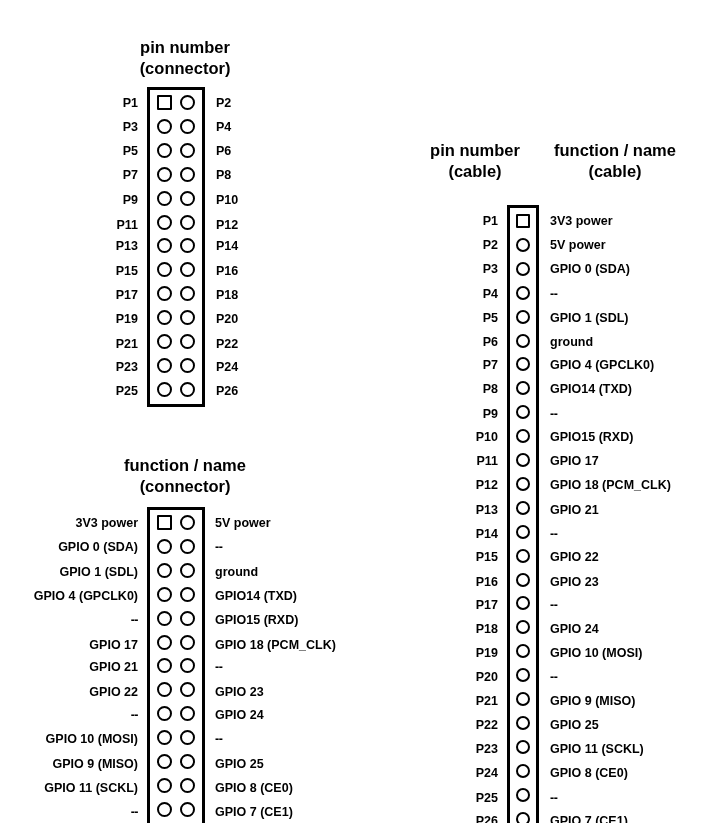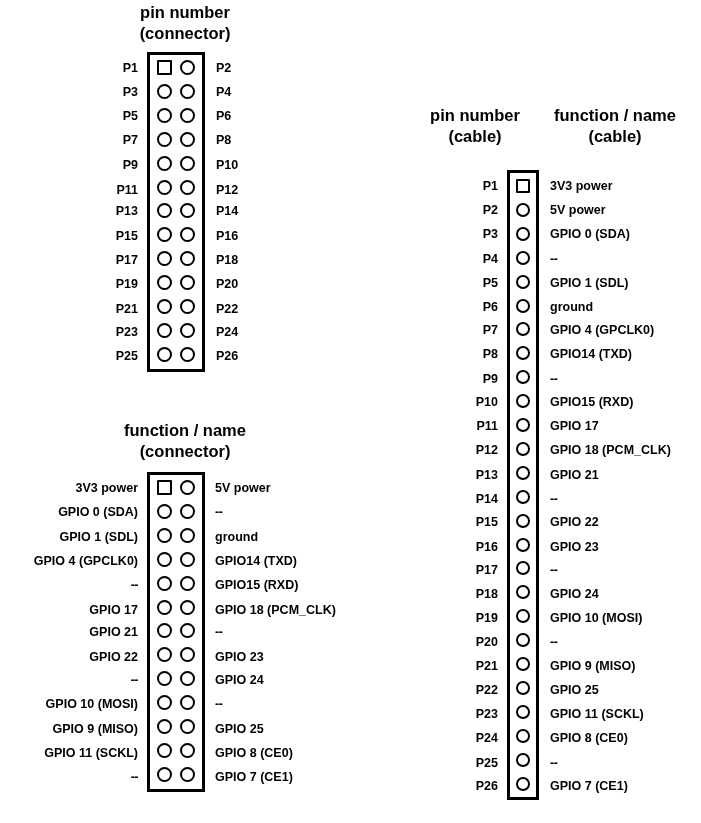--- a/index.html
+++ b/index.html
@@ -9,21 +9,21 @@
   }
   body {
     width: 701px;
     height: 823px;
     position: relative;
     font-family: "Liberation Sans", sans-serif;
     color: #000000;
     overflow: hidden;
   }
 
-  .panel { position: absolute; }
+  .panel { position: absolute; margin-top: 35px; }
 
   .hdr {
     font-weight: bold;
     font-size: 16.5px;
     line-height: 21px;
     text-align: center;
     white-space: nowrap;
     color: #000;
   }
 

